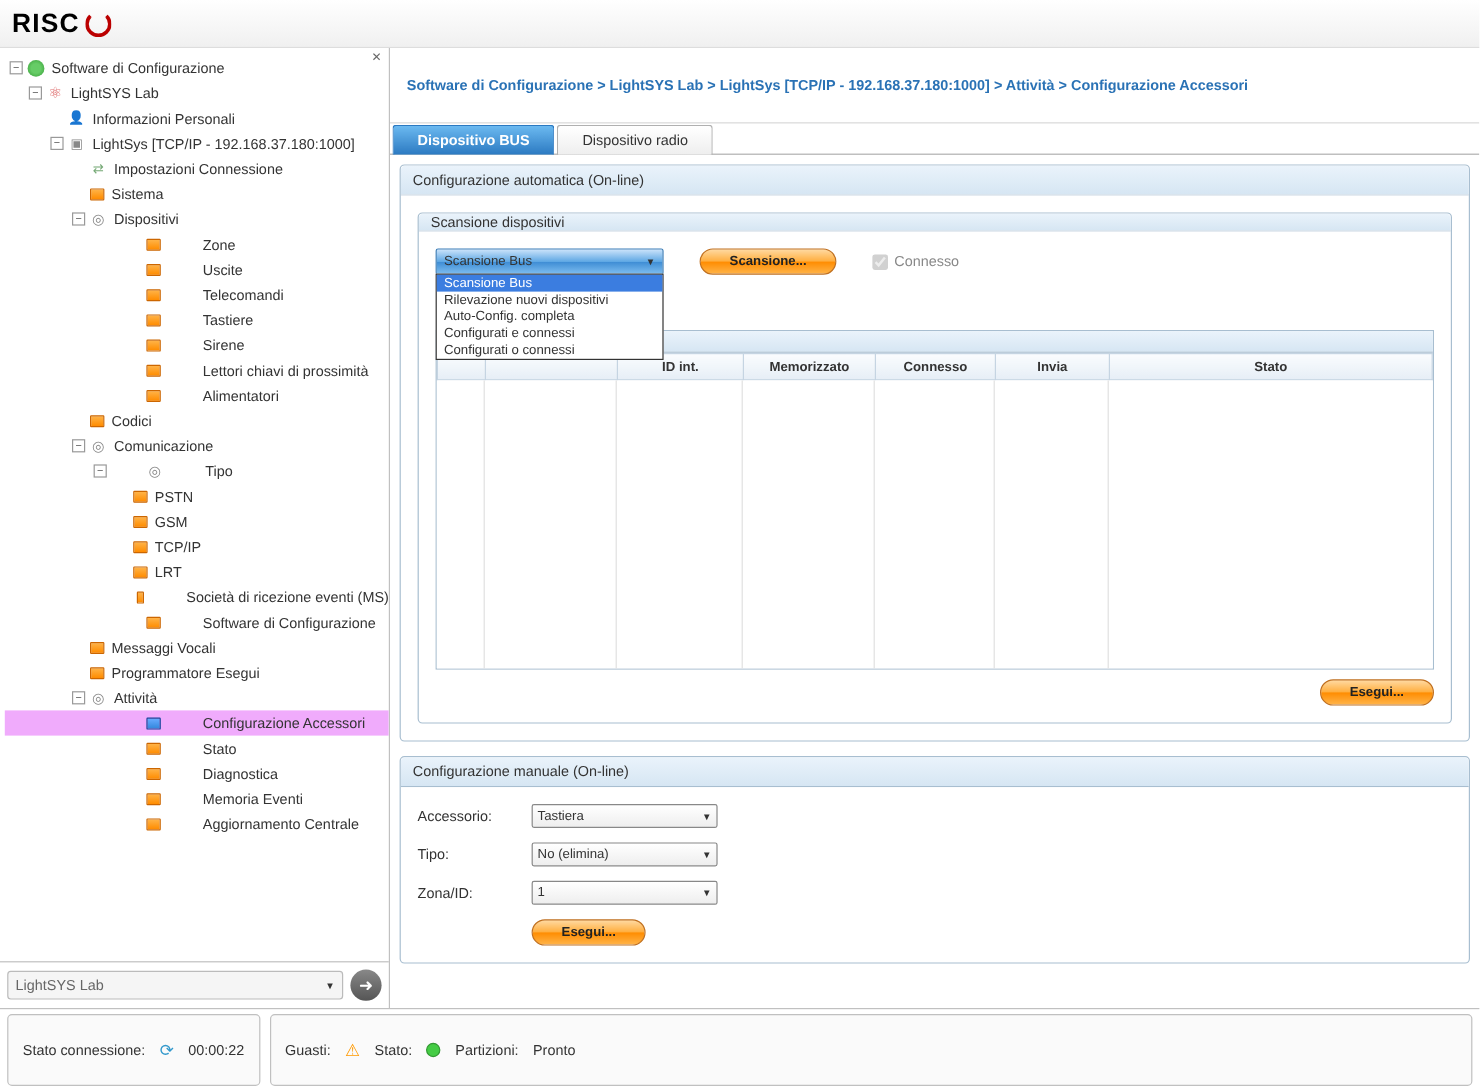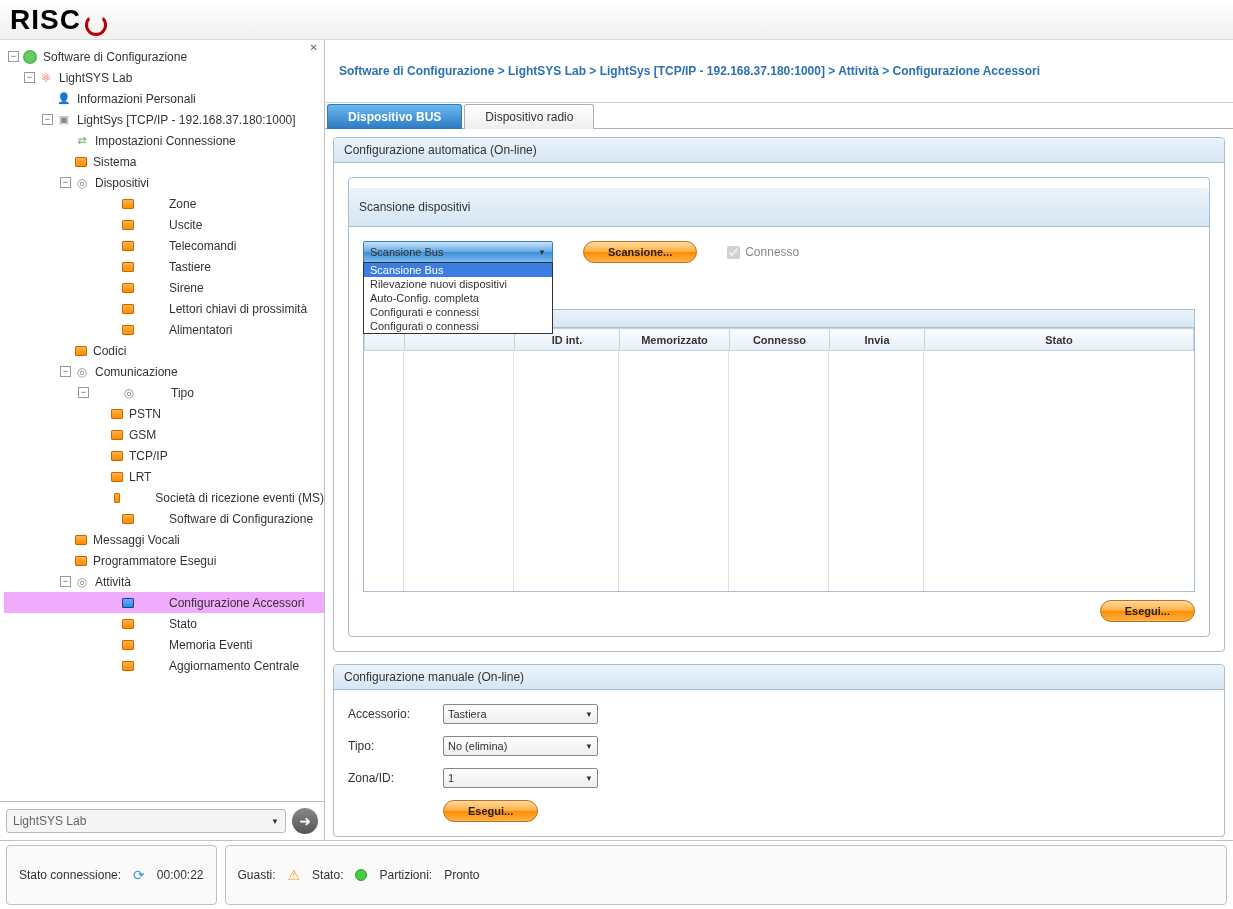--- a/index.html
+++ b/index.html
@@ -1,19 +1,19 @@
 <!DOCTYPE html>
 <html><head>
 <meta charset="utf-8">
 <style>
   * { box-sizing: border-box; margin: 0; padding: 0; }
   body { font-family: Arial, sans-serif; font-size: 12px; color: #333; background: #fff; }
   .app { display: flex; flex-direction: column; height: 909px; width: 1233px; }
   .header { height: 40px; background: linear-gradient(to bottom, #fff 0%, #f0f0f0 100%); display: flex; align-items: center; padding: 0 10px; border-bottom: 1px solid #ddd; }
-  .logo { font-size: 28px; font-weight: bold; color: #000; letter-spacing: 1px; display:flex; align-items:flex-end;}
+  .logo { font-size: 22px; font-weight: bold; color: #000; letter-spacing: 1px; display:flex; align-items:center;}
   .logo-swirl { width: 22px; height: 22px; border: 3px solid #b00; border-radius: 50%; border-top-color: transparent; margin-left: 4px; }
   .main { flex: 1; display: flex; overflow: hidden; }
   .sidebar { width: 325px; border-right: 1px solid #c0c0c0; display: flex; flex-direction: column; }
   .sidebar-top { flex: 1; overflow-y: auto; padding: 4px 0; position: relative; }
   .close-x { position: absolute; top: 2px; right: 6px; font-size: 10px; color: #666; cursor: pointer; }
   .tree { padding: 2px 0 2px 4px; }
   .tree-item { display: flex; align-items: center; height: 21px; padding-left: 4px; cursor: pointer; white-space: nowrap; }
   .tree-item.selected { background: #f0abfc; }
   .tree-toggle { width: 11px; height: 11px; border: 1px solid #999; background: #fff; font-size: 9px; line-height: 9px; text-align: center; margin-right: 4px; color: #555; }
   .tree-spacer { width: 15px; }
@@ -38,21 +38,21 @@
   .content { flex: 1; display: flex; flex-direction: column; background: #fff; overflow:hidden;}
   .breadcrumb { padding: 24px 14px; font-size: 12px; font-weight: bold; color: #2a72b5; border-bottom: 1px solid #d0d0d0; }
   .tabs { display: flex; border-bottom: 1px solid #b0b0b0; background: #fff; padding-left: 2px;}
   .tab { padding: 5px 20px; border: 1px solid #b0b0b0; border-bottom: none; margin-right: 2px; background: linear-gradient(to bottom, #fff, #eee); cursor: pointer; border-radius: 3px 3px 0 0; position:relative; top:1px;}
   .tab.active { background: linear-gradient(to bottom, #6bb9f0, #2b79c1); color: #fff; font-weight: bold; border-color:#2b79c1;}
   .content-scroll { flex: 1; padding: 8px; overflow-y: auto; }
   .groupbox { border: 1px solid #a8bed0; border-radius: 4px; margin-bottom: 12px; background: #fff; }
   .groupbox-title { background: linear-gradient(to bottom, #eaf3fb, #d6e6f3); border-bottom: 1px solid #a8bed0; padding: 5px 10px; border-radius: 4px 4px 0 0; font-size: 12px; }
   .groupbox-body { padding: 14px; }
   .inner-group { border: 1px solid #a8bed0; border-radius: 4px; }
-  .inner-group-title { background: linear-gradient(to bottom, #eaf3fb, #d6e6f3); border-bottom: 1px solid #a8bed0; padding: 12px 10px; border-radius: 4px 4px 0 0; font-size: 12px; margin-top: 10px; }
+  .inner-group-title { background: linear-gradient(to bottom, #eaf3fb, #d6e6f3); border-bottom: 1px solid #a8bed0; padding: 0 10px; border-radius: 4px 4px 0 0; font-size: 12px; }
   .inner-body { padding: 14px; }
   .scan-row { display: flex; align-items: center; gap: 30px; margin-bottom: 0; position:relative;}
   .dropdown { width: 190px; height: 22px; border: 1px solid #3b7db7; background: linear-gradient(to bottom, #c9e2fa, #5fa8e4 50%, #3d8cd4 51%, #7cbcef); border-radius: 2px; display: flex; align-items: center; justify-content: space-between; padding: 0 6px; cursor: pointer; font-size:11px;}
   .dropdown-arrow { font-size: 8px; }
   .dropdown-list { position: absolute; top: 21px; left: 0; width: 190px; background: #fff; border: 1px solid #333; z-index: 10; }
   .dropdown-list .opt { padding: 1px 6px; font-size: 11px; cursor: pointer; }
   .dropdown-list .opt.sel { background: #3b7de0; color: #fff; }
   .btn { height: 22px; padding: 0 24px; border: 1px solid #c07020; background: linear-gradient(to bottom, #ffd9a0, #ffad3c 50%, #ff8c00 51%, #ffb347); border-radius: 11px; font-weight: bold; color: #222; cursor: pointer; font-size:11px;}
   .checkbox-row { display: flex; align-items: center; gap: 5px; color: #888; }
   .checkbox-row input { accent-color: #888; }
@@ -225,20 +225,25 @@
             </div>
           <div class="tree-item lvl4 selected">
               <span class="tree-spacer"></span>
               <span class="tree-icon icon-folder-sel"></span>
               <span>Configurazione Accessori</span>
             </div>
           <div class="tree-item lvl4">
               <span class="tree-spacer"></span>
               <span class="tree-icon icon-folder"></span>
               <span>Stato</span>
+            </div>
+          <div class="tree-item lvl4">
+              <span class="tree-spacer"></span>
+              <span class="tree-icon icon-folder"></span>
+              <span>Diagnostica</span>
             </div>
           <div class="tree-item lvl4">
               <span class="tree-spacer"></span>
               <span class="tree-icon icon-folder"></span>
               <span>Memoria Eventi</span>
             </div>
           <div class="tree-item lvl4">
               <span class="tree-spacer"></span>
               <span class="tree-icon icon-folder"></span>
               <span>Aggiornamento Centrale</span>

